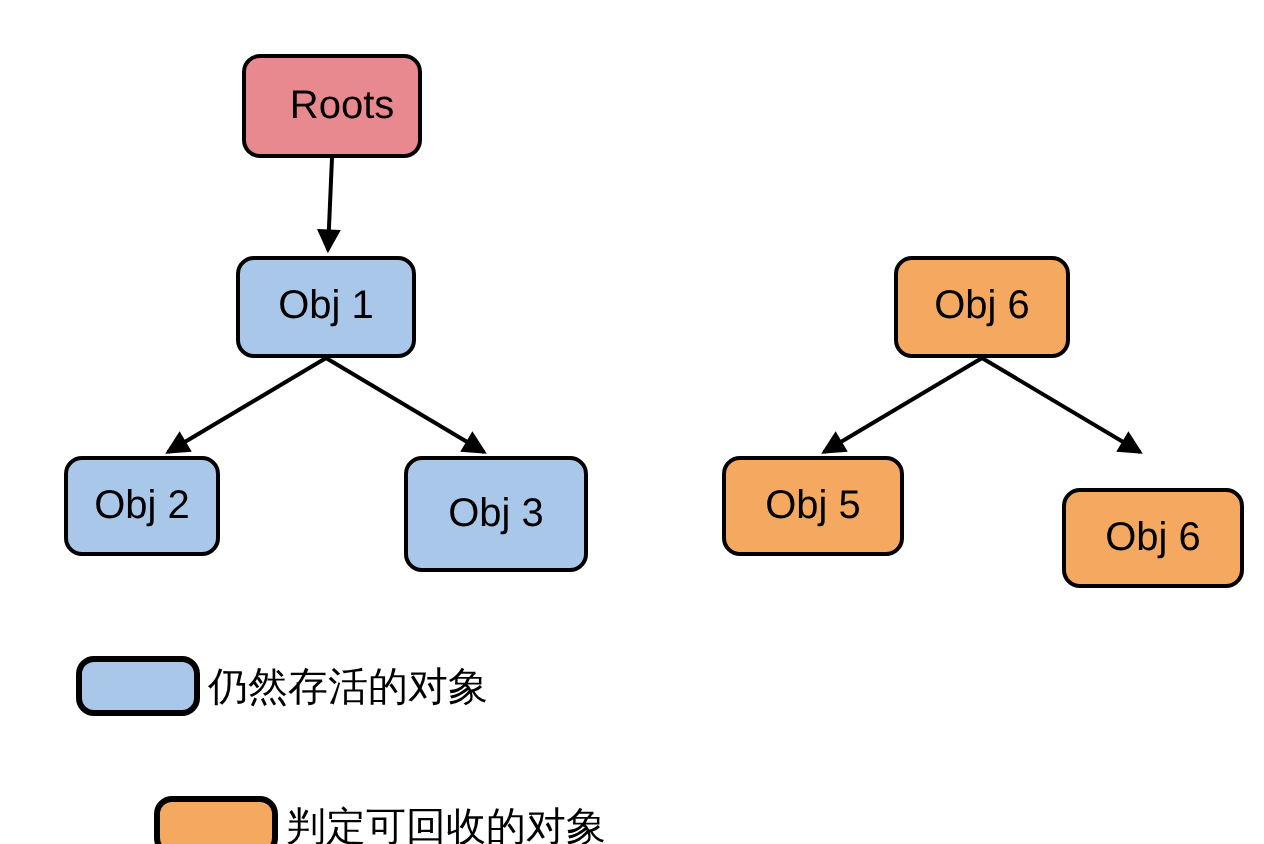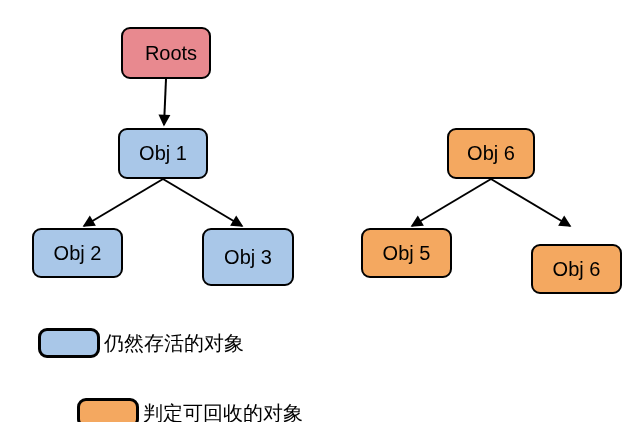--- a/index.html
+++ b/index.html
@@ -30,21 +30,21 @@
     border-radius: 9px;
     display: flex;
     align-items: center;
     justify-content: center;
     font-size: 20px;
     color: #000000;
     white-space: nowrap;
   }
   #node-roots { left: 121px; top:  27px; width: 90px; height: 52px; padding-left: 10px; }
   #node-obj1  { left: 118px; top: 128px; width: 90px; height: 51px; }
-  #node-obj2  { left:  32px; top: 228px; width: 91px; height: 50px; }
+  #node-obj2  { left:  32px; top: 228px; width: 78px; height: 50px; }
   #node-obj3  { left: 202px; top: 228px; width: 92px; height: 58px; }
   #node-obj4  { left: 447px; top: 128px; width: 88px; height: 51px; }
   #node-obj5  { left: 361px; top: 228px; width: 91px; height: 50px; }
   #node-obj6  { left: 531px; top: 228px; width: 91px; height: 50px; }
 
   .legend-row {
     position: absolute;
     left: 38px;
     height: 30px;
     display: flex;

